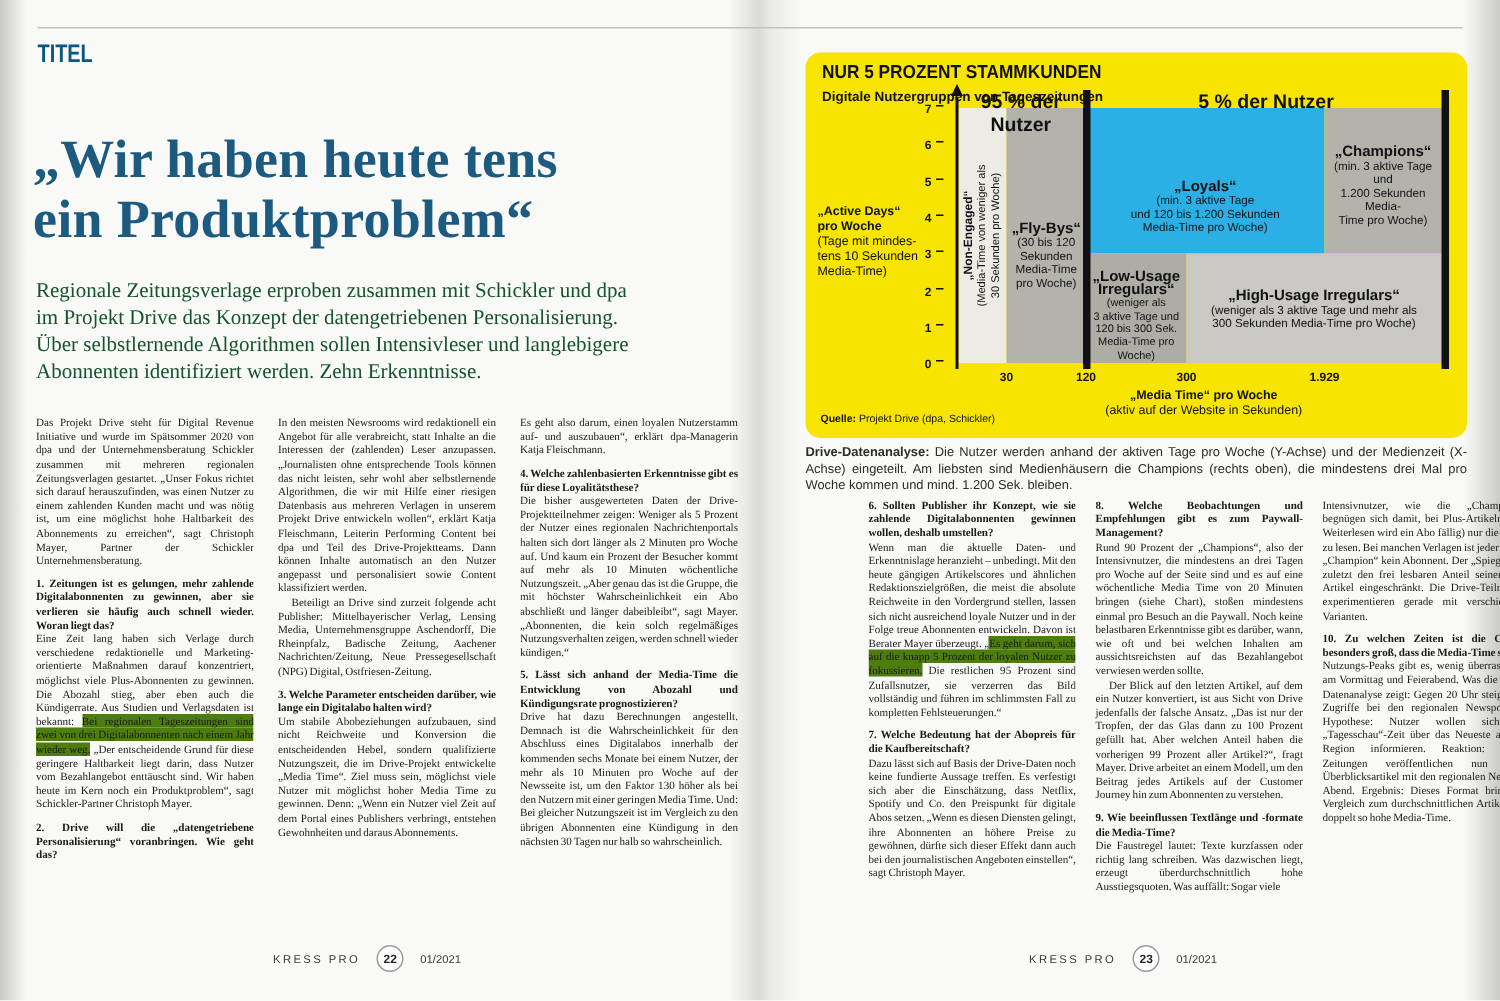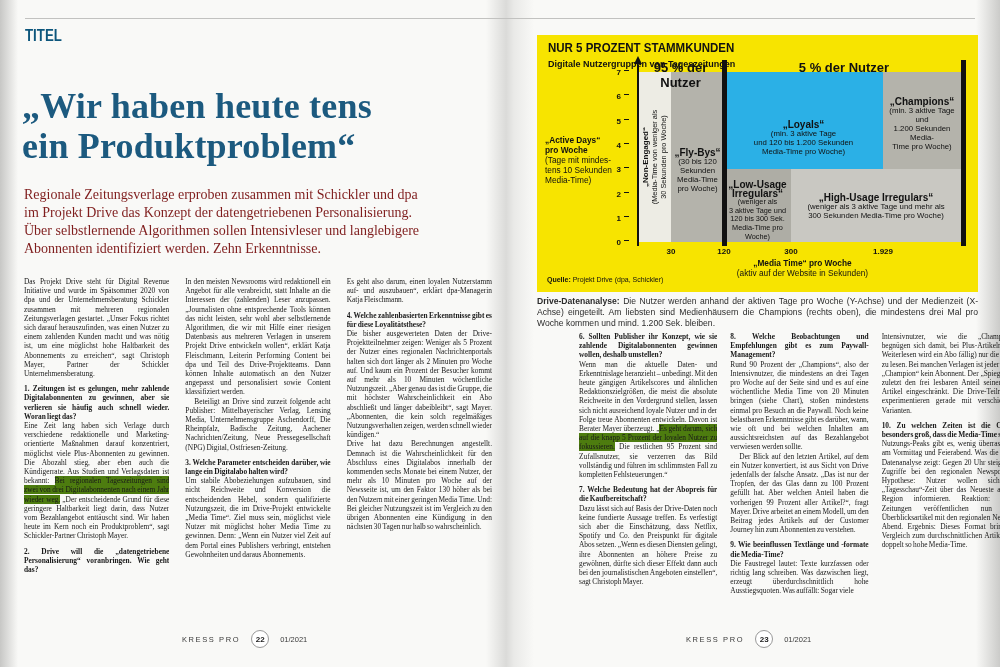--- a/index.html
+++ b/index.html
@@ -13,41 +13,41 @@
   .spine{position:absolute;left:486px;top:0;bottom:0;width:48px;
          background:linear-gradient(90deg,rgba(110,110,108,0) 0%,rgba(110,110,108,0.22) 42%,rgba(140,140,138,0.14) 58%,rgba(110,110,108,0) 100%);}
   .top-rule{position:absolute;left:25px;right:25px;top:18px;height:1px;background:#c2c2c0;}
 
   
   .kicker{position:absolute;left:25px;top:26px;font-family:"Liberation Sans",sans-serif;
           font-weight:bold;font-size:17px;color:#0d567c;transform:scaleX(0.78);transform-origin:left top;}
   .headline{position:absolute;left:22px;top:86px;font-size:36px;line-height:40px;font-weight:bold;
             color:#1c5a7f;white-space:pre-line;letter-spacing:0.2px;}
   .standfirst{position:absolute;left:24px;top:186px;width:465px;font-size:14px;line-height:18px;
-              color:#7f1d1d;white-space:pre-line;}
+              color:#14532d;white-space:pre-line;}
   .cols{position:absolute;display:flex;}
   .cols-left{left:24px;top:277px;width:468px;height:352px;gap:16px;}
   .cols-right{left:537px;top:332px;width:441px;height:302px;gap:13px;margin-left:42px;}
   .col{flex:1;overflow:hidden;font-size:7.4px;line-height:9.2px;text-align:justify;
        word-spacing:-0.5px;hyphens:auto;-webkit-hyphens:auto;}
   .col p{margin:0;}
   .col p.indent{text-indent:9px;}
   .col h4{margin:6px 0 0 0;font-size:7.4px;line-height:9.2px;font-weight:bold;}
   .col h4:first-child{margin-top:0;}
   .hl{background:#4d7c0f;}
 
   .footer{position:absolute;top:630px;font-family:"Liberation Sans",sans-serif;font-size:7.5px;
           color:#3a3a3a;display:flex;align-items:center;gap:11px;}
   .footer .brand{letter-spacing:1.6px;}
   .footer .pagenum{width:16px;height:16px;border:1px solid #999;border-radius:50%;display:flex;
           align-items:center;justify-content:center;font-weight:bold;font-size:8px;color:#222;background:#fff;}
 
   
   .chart{position:absolute;left:537px;top:35px;width:441px;height:257px;background:#f7e400;
-         font-family:"Liberation Sans",sans-serif;color:#111;}
+         font-family:"Liberation Sans",sans-serif;color:#111;border-radius:10px;}
   .chart-title{position:absolute;left:11px;top:6px;font-size:12.5px;font-weight:bold;
                transform:scaleX(0.92);transform-origin:left top;white-space:nowrap;}
   .chart-sub{position:absolute;left:11px;top:24px;font-size:9px;font-weight:bold;white-space:nowrap;}
   .seg{position:absolute;}
   .seg-label{position:absolute;text-align:center;font-size:7.8px;line-height:9px;white-space:pre-line;}
   .seg-label b{display:block;font-size:10px;}
   .seg-small{font-size:7.3px;line-height:8.6px;}
   .rot{position:absolute;left:50%;top:50%;width:168px;transform:translate(-50%,-50%) rotate(-90deg);
        text-align:center;font-size:7.4px;line-height:8.8px;white-space:pre-line;}
   .rot b{display:block;font-size:8px;}
@@ -95,20 +95,21 @@
     <div class="col">
       <p>In den meisten Newsrooms wird redaktionell ein Angebot für alle verabreicht, statt Inhalte an die Interessen der (zahlenden) Leser anzupassen. „Journalisten ohne entsprechende Tools können das nicht leisten, sehr wohl aber selbstlernende Algorithmen, die wir mit Hilfe einer riesigen Datenbasis aus mehreren Verlagen in unserem Projekt Drive entwickeln wollen“, erklärt Katja Fleischmann, Leiterin Performing Content bei dpa und Teil des Drive-Projektteams. Dann können Inhalte automatisch an den Nutzer angepasst und personalisiert sowie Content klassifiziert werden.</p>
       <p class="indent">Beteiligt an Drive sind zurzeit folgende acht Publisher: Mittelbayerischer Verlag, Lensing Media, Unternehmensgruppe Aschendorff, Die Rheinpfalz, Badische Zeitung, Aachener Nachrichten/Zeitung, Neue Pressegesellschaft (NPG) Digital, Ostfriesen-Zeitung.</p>
       <h4>3. Welche Parameter entscheiden darüber, wie lange ein Digitalabo halten wird?</h4>
       <p>Um stabile Abobeziehungen aufzubauen, sind nicht Reichweite und Konversion die entscheidenden Hebel, sondern qualifizierte Nutzungszeit, die im Drive-Projekt entwickelte „Media Time“. Ziel muss sein, möglichst viele Nutzer mit möglichst hoher Media Time zu gewinnen. Denn: „Wenn ein Nutzer viel Zeit auf dem Portal eines Publishers verbringt, entstehen Gewohnheiten und daraus Abonnements.</p>
     </div>
     <div class="col">
       <p>Es geht also darum, einen loyalen Nutzerstamm auf- und auszubauen“, erklärt dpa-Managerin Katja Fleischmann.</p>
       <h4>4. Welche zahlenbasierten Erkenntnisse gibt es für diese Loyalitätsthese?</h4>
       <p>Die bisher ausgewerteten Daten der Drive-Projektteilnehmer zeigen: Weniger als 5 Prozent der Nutzer eines regionalen Nachrichtenportals halten sich dort länger als 2 Minuten pro Woche auf. Und kaum ein Prozent der Besucher kommt auf mehr als 10 Minuten wöchentliche Nutzungszeit. „Aber genau das ist die Gruppe, die mit höchster Wahrscheinlichkeit ein Abo abschließt und länger dabeibleibt“, sagt Mayer. „Abonnenten, die kein solch regelmäßiges Nutzungsverhalten zeigen, werden schnell wieder kündigen.“</p>
+      <h4>5. Lässt sich anhand der Media-Time die Entwicklung von Abozahl und Kündigungsrate prognostizieren?</h4>
       <p>Drive hat dazu Berechnungen angestellt. Demnach ist die Wahrscheinlichkeit für den Abschluss eines Digitalabos innerhalb der kommenden sechs Monate bei einem Nutzer, der mehr als 10 Minuten pro Woche auf der Newsseite ist, um den Faktor 130 höher als bei den Nutzern mit einer geringen Media Time. Und: Bei gleicher Nutzungszeit ist im Vergleich zu den übrigen Abonnenten eine Kündigung in den nächsten 30 Tagen nur halb so wahrscheinlich.</p>
     </div>
   </div>
 
   <div class="footer" style="left:182px;">
     <span class="brand">KRESS PRO</span>
     <span class="pagenum">22</span>
     <span class="issue">01/2021</span>
   </div>
 

